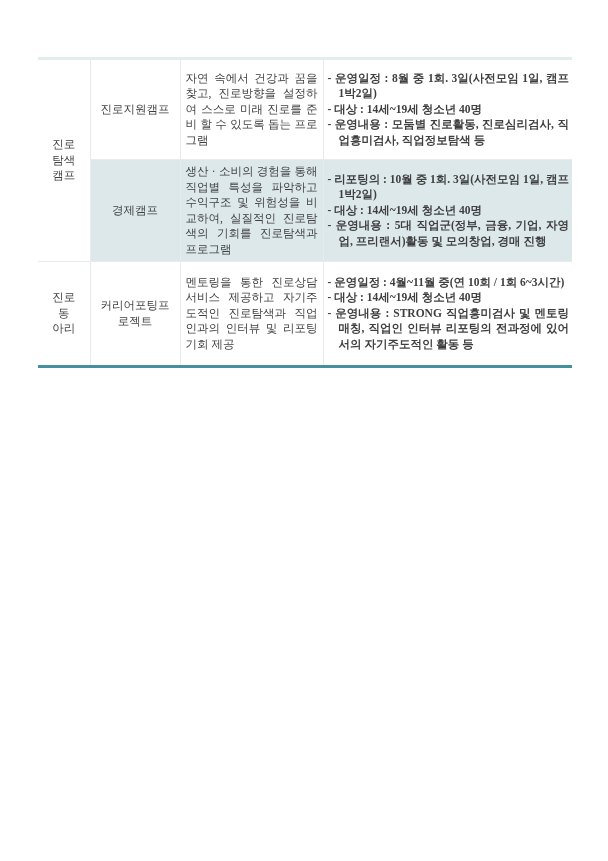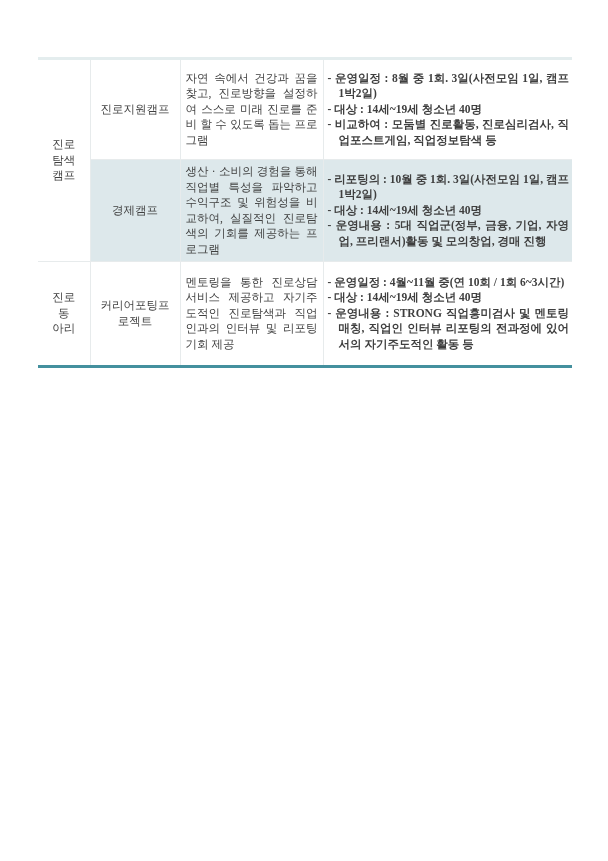--- a/index.html
+++ b/index.html
@@ -77,26 +77,26 @@
     </colgroup>
     <tbody>
         <tr class="r1">
       <td class="cat no-left" rowspan="2">진로탐색
 캠프</td>
       <td class="name">진로지원캠프</td>
       <td class="desc">자연 속에서 건강과 꿈을 찾고, 진로방향을 설정하여 스스로 미래 진로를 준비 할 수 있도록 돕는 프로그램</td>
       <td class="details no-right">
         <div class="detail-item">- 운영일정 : 8월 중 1회. 3일(사전모임 1일, 캠프 1박2일)</div>
         <div class="detail-item">- 대상 : 14세~19세 청소년 40명</div>
-        <div class="detail-item">- 비교하여 : 모둠별 진로활동, 진로심리검사, 직업포스트게임, 직업정보탐색 등</div>
+        <div class="detail-item">- 운영내용 : 모둠별 진로활동, 진로심리검사, 직업흥미검사, 직업정보탐색 등</div>
       </td>
     </tr>
     <tr class="r2 highlight">
       <td class="name">경제캠프</td>
-      <td class="desc">생산 · 소비의 경험을 통해 직업별 특성을 파악하고 수익구조 및 위험성을 비교하여, 실질적인 진로탐색의 기회를 제공하는 프로그램</td>
+      <td class="desc">생산 · 소비의 경험을 통해 직업별 특성을 파악하고 수익구조 및 위험성을 비교하여, 실질적인 진로탐색의 기회를 진로탐색과 프로그램</td>
       <td class="details no-right">
         <div class="detail-item">- 리포팅의 : 10월 중 1회. 3일(사전모임 1일, 캠프 1박2일)</div>
         <div class="detail-item">- 대상 : 14세~19세 청소년 40명</div>
         <div class="detail-item">- 운영내용 : 5대 직업군(정부, 금융, 기업, 자영업, 프리랜서)활동 및 모의창업, 경매 진행</div>
       </td>
     </tr>
     <tr class="r3">
       <td class="cat no-left">진로동
 아리</td>
       <td class="name">커리어포팅프로젝트</td>

